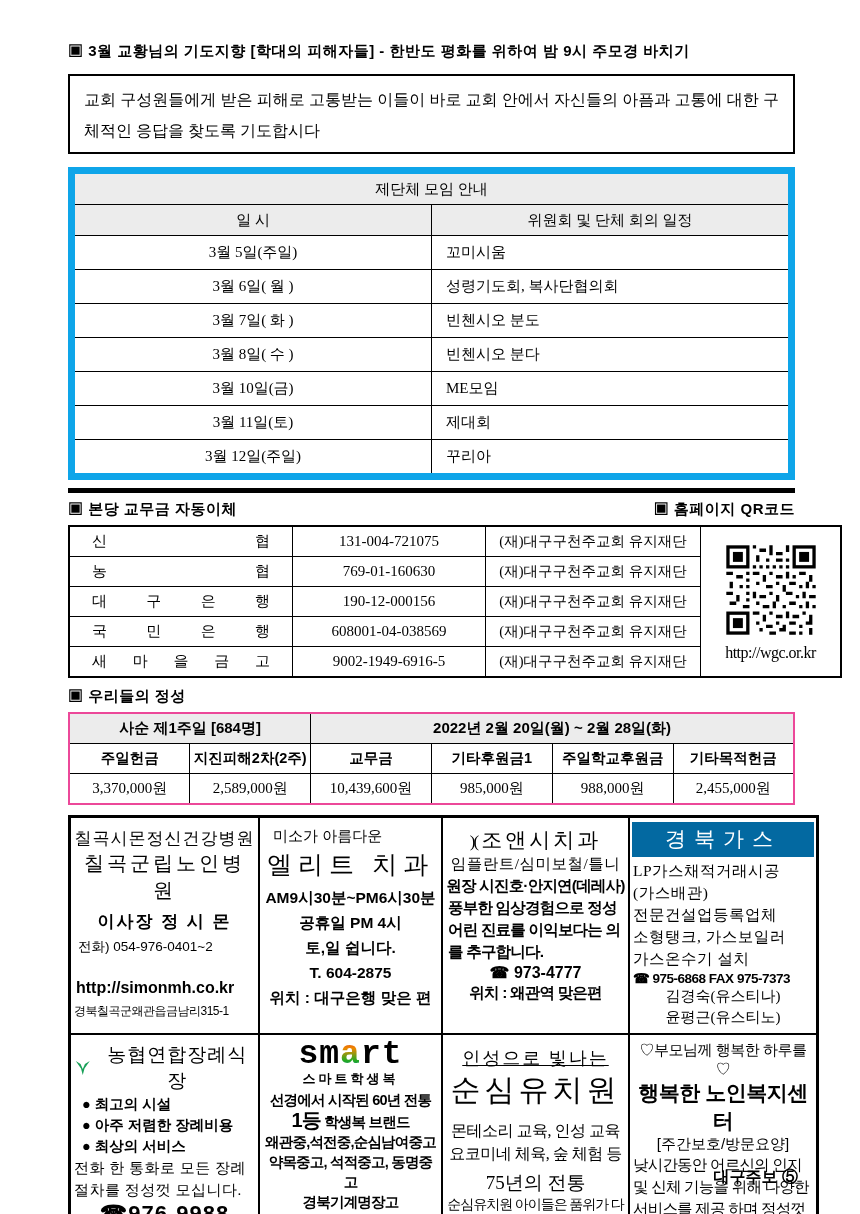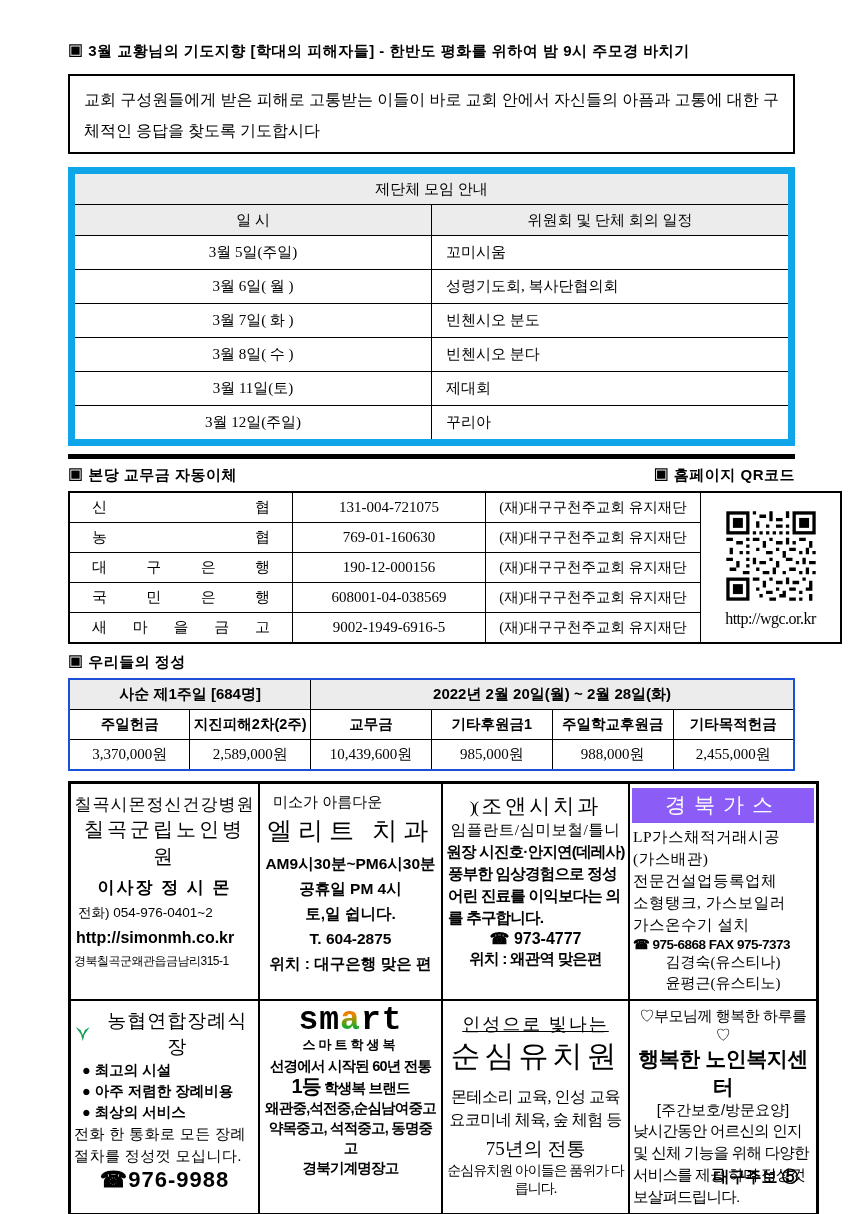--- a/index.html
+++ b/index.html
@@ -44,21 +44,21 @@
   .accounts .bank{
     width:178px;text-align:justify;text-align-last:justify;padding:0 22px;
   }
   .accounts .num{width:190px;}
   .accounts .holder{width:212px;font-size:14.5px;}
   .accounts .qrcell{width:139px;vertical-align:middle;text-align:center;padding:2px 0;}
   .qr-url{font-size:16px;margin-top:2px;letter-spacing:-0.5px;}
 
   
   .off-sec{margin:9px 0 6px 0;}
-  .offerings{border:2px solid #1d4ed8;}
+  .offerings{border:2px solid #ec4899;}
   .offerings td{height:27px;text-align:center;}
   .offerings .hdr{background:#ececec;font-family:"Liberation Sans",sans-serif;font-weight:bold;font-size:15px;}
   .offerings .colhdr{font-family:"Liberation Sans",sans-serif;font-weight:bold;font-size:14.5px;}
   .offerings .val{font-size:15px;}
 
   
   .ads-wrap{margin-top:10px;}
   .ads{border:3px solid #000;}
   .ads td{border:2px solid #000;vertical-align:top;text-align:center;padding:5px 3px;}
   .ads .c1{width:181px;}.ads .c2{width:175px;}.ads .c3{width:179px;}.ads .c4{width:180px;}
@@ -66,38 +66,38 @@
   .ads tr.r2 td{height:178px;}
 
   .g{font-family:"Liberation Sans",sans-serif;}
   .b{font-weight:bold;}
 
   
   .simon-n1{font-size:17px;letter-spacing:1px;margin-top:4px;}
   .simon-n2{font-size:20px;letter-spacing:3px;}
   .simon-dir{font-size:17px;letter-spacing:2px;margin-top:6px;}
   .simon-tel{font-size:13.5px;margin-top:5px;text-align:left;padding-left:4px;}
-  .simon-url{font-size:16px;margin-top:7px;text-align:left;padding-left:2px;}
+  .simon-url{font-size:16px;margin-top:23px;text-align:left;padding-left:2px;}
   .simon-addr{font-size:12px;margin-top:6px;text-align:left;letter-spacing:-0.5px;}
 
   
   .elite-tag{font-size:15px;text-align:left;padding-left:10px;margin-top:4px;}
   .elite-name{font-size:25px;letter-spacing:6px;margin:2px 0 4px 0;}
   .elite-l{font-size:15.5px;line-height:25px;}
 
   
   .joan-name{font-size:21px;letter-spacing:3px;margin-top:3px;}
   .joan-tooth{font-size:17px;letter-spacing:-2px;margin-right:4px;}
   .joan-serv{font-size:15.5px;letter-spacing:0.5px;}
   .joan-l{font-size:15.5px;line-height:22px;letter-spacing:-0.8px;}
   .joan-desc{text-align:left;padding:0 2px;}
   .joan-tel{font-size:16px;}
 
   
-  .gas-head{background:#8b5cf6;color:#fff;font-size:21px;letter-spacing:8px;padding:3px 0 4px 0;margin:-1px -1px 3px -1px;}
+  .gas-head{background:#0369a1;color:#fff;font-size:21px;letter-spacing:8px;padding:3px 0 4px 0;margin:-1px -1px 3px -1px;}
   .gas-l{font-size:15.5px;line-height:22px;text-align:left;letter-spacing:0.5px;}
   .gas-tel{font-size:13.5px;letter-spacing:-0.5px;text-align:left;}
   .gas-p{font-size:15px;line-height:21px;}
 
   
   .nh-head{font-size:19px;letter-spacing:1px;margin-top:2px;display:flex;align-items:center;justify-content:center;gap:8px;}
   .nh-bul{font-size:14.5px;line-height:21px;text-align:left;padding-left:8px;}
   .nh-desc{font-size:15px;line-height:22px;text-align:left;letter-spacing:0.5px;}
   .nh-tel{font-size:22px;letter-spacing:1px;}
 
@@ -155,20 +155,24 @@
           <td class="date-col">3월  6일( 월 )</td>
           <td class="sched">성령기도회, 복사단협의회</td>
         </tr>
         <tr class="data-row">
           <td class="date-col">3월  7일( 화 )</td>
           <td class="sched">빈첸시오 분도</td>
         </tr>
         <tr class="data-row">
           <td class="date-col">3월  8일( 수 )</td>
           <td class="sched">빈첸시오 분다</td>
+        </tr>
+        <tr class="data-row">
+          <td class="date-col">3월 10일(금)</td>
+          <td class="sched">ME모임</td>
         </tr>
         <tr class="data-row">
           <td class="date-col">3월 11일(토)</td>
           <td class="sched">제대회</td>
         </tr>
         <tr class="data-row">
           <td class="date-col">3월 12일(주일)</td>
           <td class="sched">꾸리아</td>
         </tr>
       </tbody>

